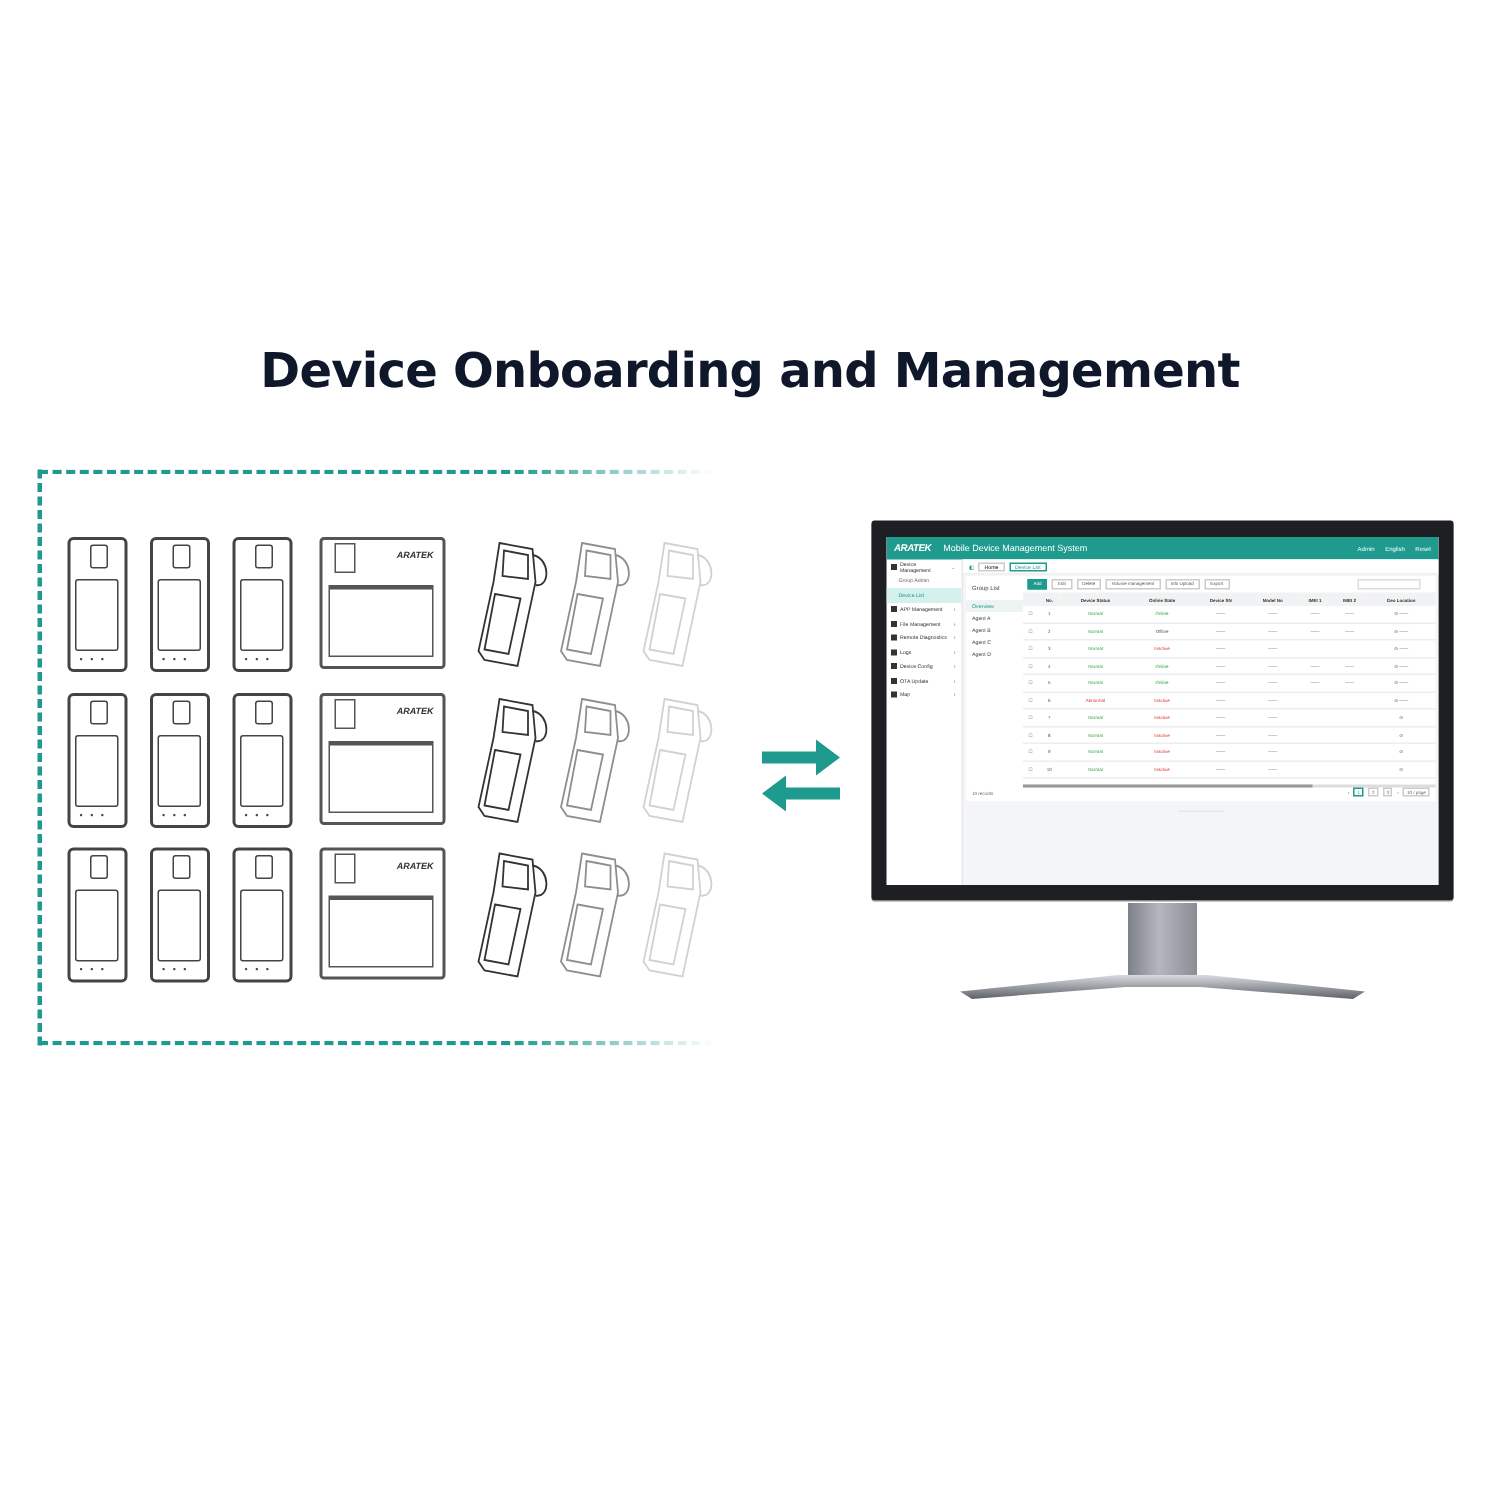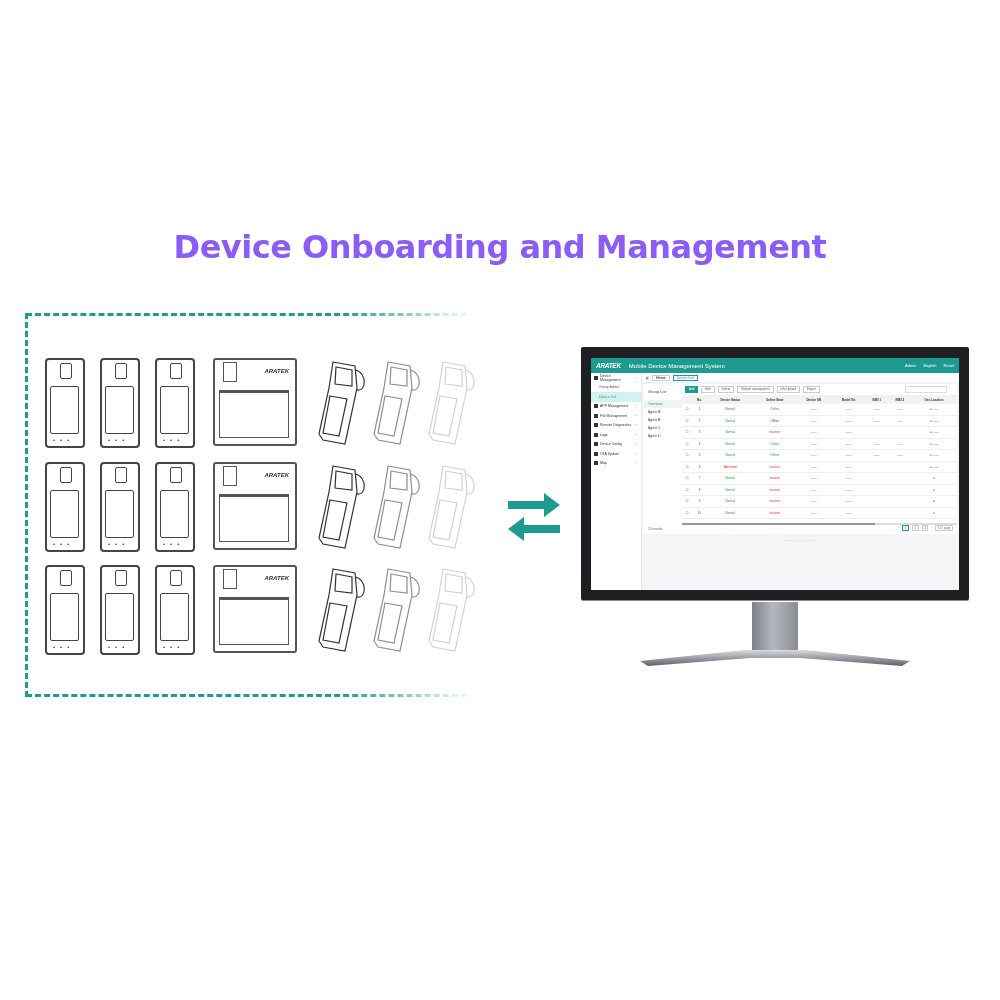--- a/index.html
+++ b/index.html
@@ -1,17 +1,17 @@
 <!DOCTYPE html>
 <html><head>
 <meta charset="utf-8">
 <style>
   html, body { margin:0; padding:0; background:#ffffff; }
   body { width:1000px; height:1000px; position:relative; overflow:hidden; font-family:"Liberation Sans", sans-serif; }
-  .title { position:absolute; top:228px; left:0; width:1000px; text-align:center; font-family:"DejaVu Sans", sans-serif; font-size:32px; font-weight:bold; color:#8b5cf6; letter-spacing:-0.5px; }
+  .title { position:absolute; top:228px; left:0; width:1000px; text-align:center; font-family:"DejaVu Sans", sans-serif; font-size:32px; font-weight:bold; color:#0f172a; letter-spacing:-0.5px; }
 
   
   .dash-top, .dash-bottom { position:absolute; left:26px; width:450px; height:0; border-top:3px dashed #1f9a8e; }
   .dash-top { top:313px; -webkit-mask-image:linear-gradient(90deg,#000 70%,transparent); mask-image:linear-gradient(90deg,#000 70%,transparent); }
   .dash-bottom { top:694px; -webkit-mask-image:linear-gradient(90deg,#000 70%,transparent); mask-image:linear-gradient(90deg,#000 70%,transparent); }
   .dash-left { position:absolute; left:25px; top:313px; width:0; height:384px; border-left:3px dashed #1f9a8e; }
 
   .device-grid { position:absolute; left:45px; top:358px; }
   .dev-row { position:absolute; left:0; height:94px; }
   .phone { position:absolute; width:36px; height:86px; border:2px solid #444; border-radius:4px; background:#fff; }

